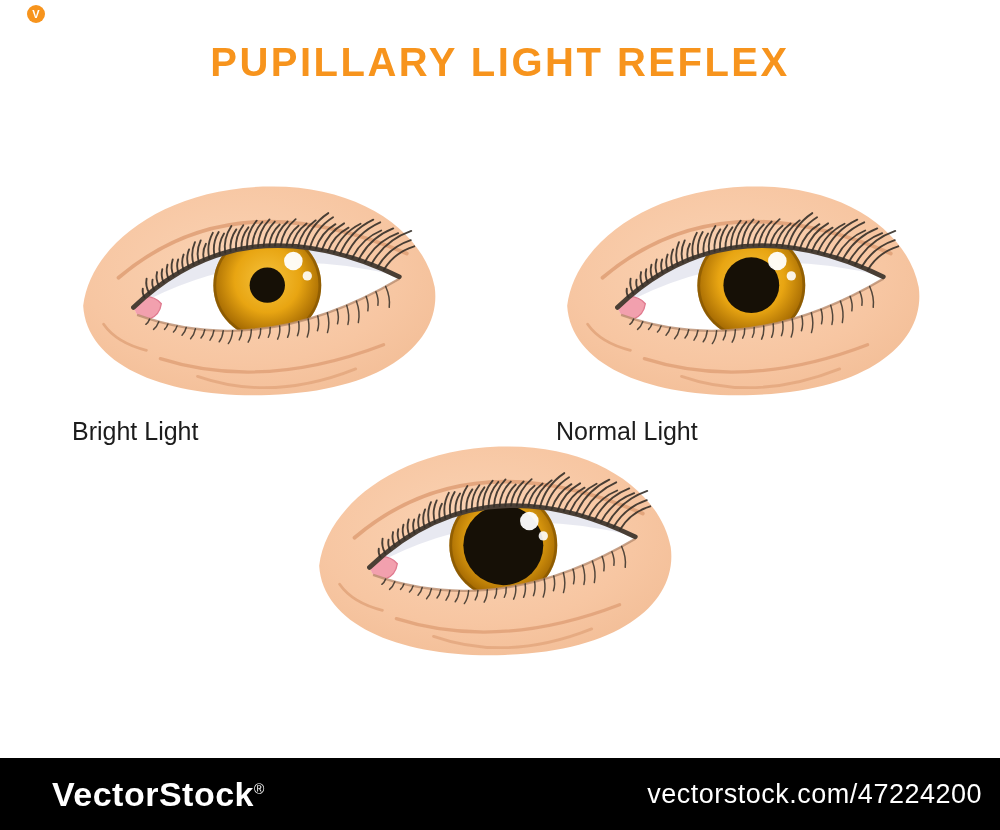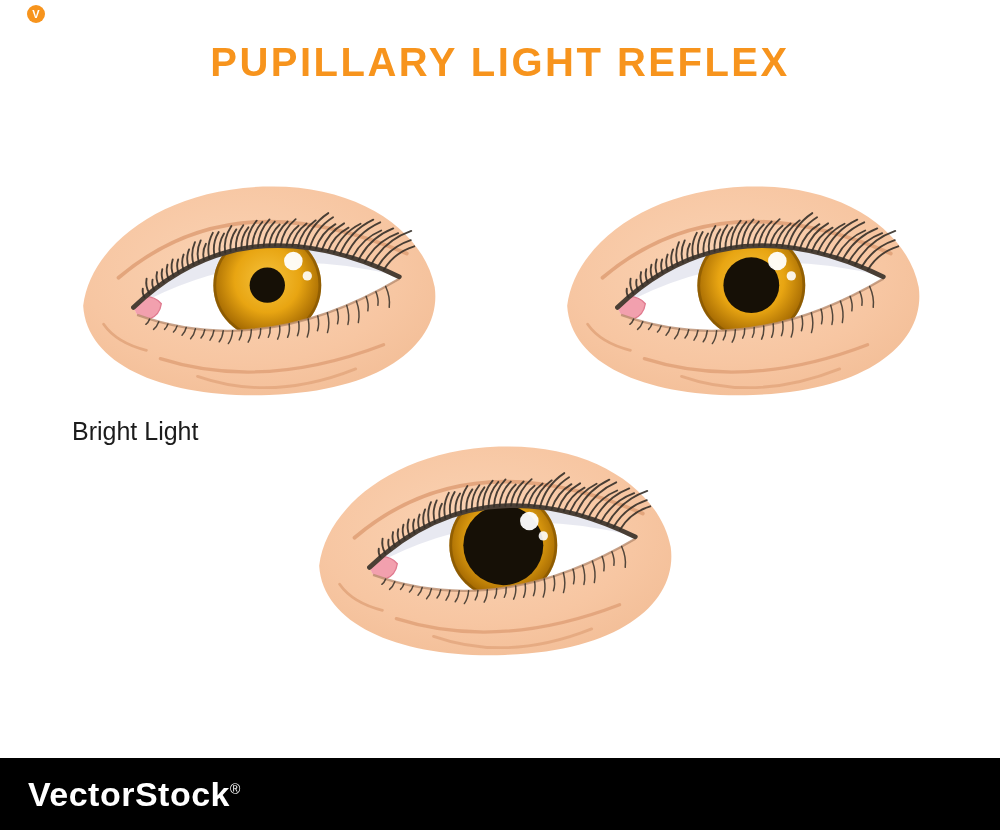--- a/index.html
+++ b/index.html
@@ -71,20 +71,21 @@
     color: #ffffff;
     display: flex;
     align-items: center;
     justify-content: space-between;
     padding: 0 18px 0 28px;
   }
   .brand {
     font-size: 34px;
     font-weight: bold;
     letter-spacing: 0.5px;
+    margin-left: 24px;
   }
   .brand sup {
     font-size: 14px;
     vertical-align: super;
     font-weight: normal;
   }
   .url {
     font-size: 27px;
     font-weight: normal;
     letter-spacing: 0.5px;
@@ -414,18 +415,20 @@
         <path d="M 285.0 151.9 Q 287.5 160.4 285.5 167.4" stroke="#352F28" stroke-width="1.6" fill="none" stroke-linecap="round" opacity="0.85"></path>
         <path d="M 295.4 147.7 Q 299.0 158.8 296.7 168.2" stroke="#352F28" stroke-width="1.6" fill="none" stroke-linecap="round" opacity="0.85"></path>
         <path d="M 305.8 143.1 Q 310.2 155.5 307.9 166.2" stroke="#352F28" stroke-width="1.6" fill="none" stroke-linecap="round" opacity="0.85"></path>
         <path d="M 316.3 138.2 Q 319.4 146.4 318.1 153.6" stroke="#352F28" stroke-width="1.6" fill="none" stroke-linecap="round" opacity="0.85"></path>
         <path d="M 326.8 133.0 Q 330.0 140.8 328.9 147.7" stroke="#352F28" stroke-width="1.6" fill="none" stroke-linecap="round" opacity="0.85"></path>
         <path d="M 337.3 127.4 Q 342.5 139.2 341.1 149.8" stroke="#352F28" stroke-width="1.6" fill="none" stroke-linecap="round" opacity="0.85"></path>
       </svg>
     </div>
 
   <div class="label label1" style="color: rgb(28, 28, 28);">Bright Light</div>
+  <div class="label label2" style="color: rgb(28, 28, 28);">Normal Light</div>
 
   <div class="footer" style="background: rgb(0, 0, 0); color: rgb(255, 255, 255);">
     <div class="brand"><span>VectorStock</span><sup>®</sup></div>
+    <div class="url">vectorstock.com/47224200</div>
   </div>
 
 </div>
 
 </body></html>

